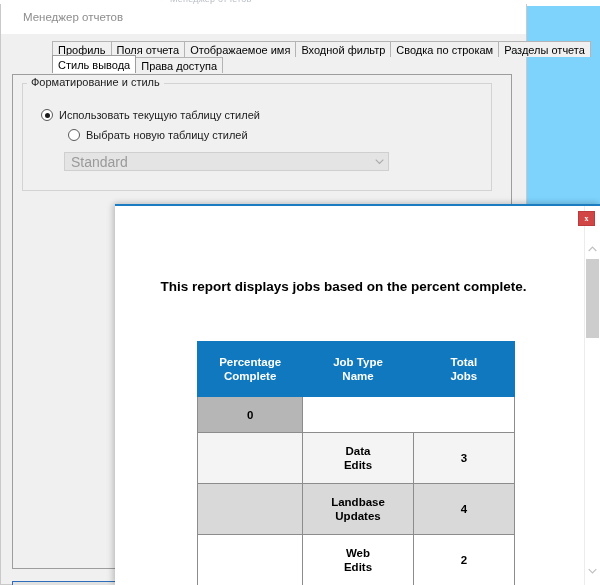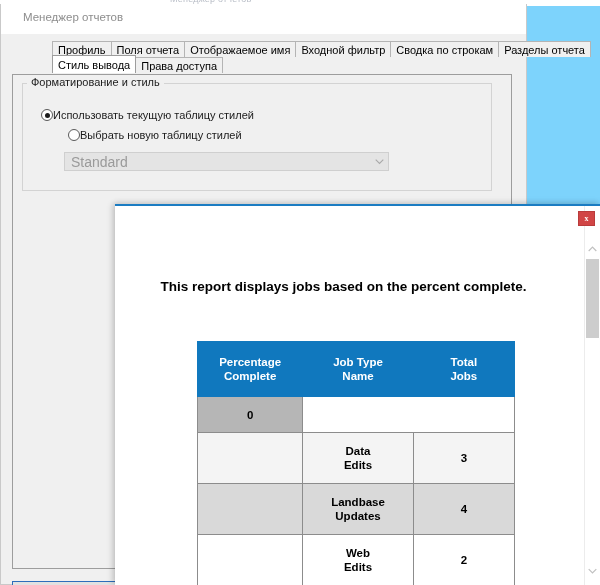--- a/index.html
+++ b/index.html
@@ -153,20 +153,21 @@
     font-size: 11px;
     color: #1b1b1b;
     white-space: nowrap;
   }
 
   
   .radio-row {
     position: absolute;
     display: flex;
     align-items: center;
+    gap: 6px;
     cursor: default;
   }
   .radio-row.r1 { left: 18px; top: 25px; }
   .radio-row.r2 { left: 18px; top: 45px; margin-left: 27px; }
   .radio-dot {
     width: 12px; height: 12px;
     border-radius: 50%;
     border: 1px solid #5a5a5a;
     background: #ffffff;
     box-sizing: border-box;

